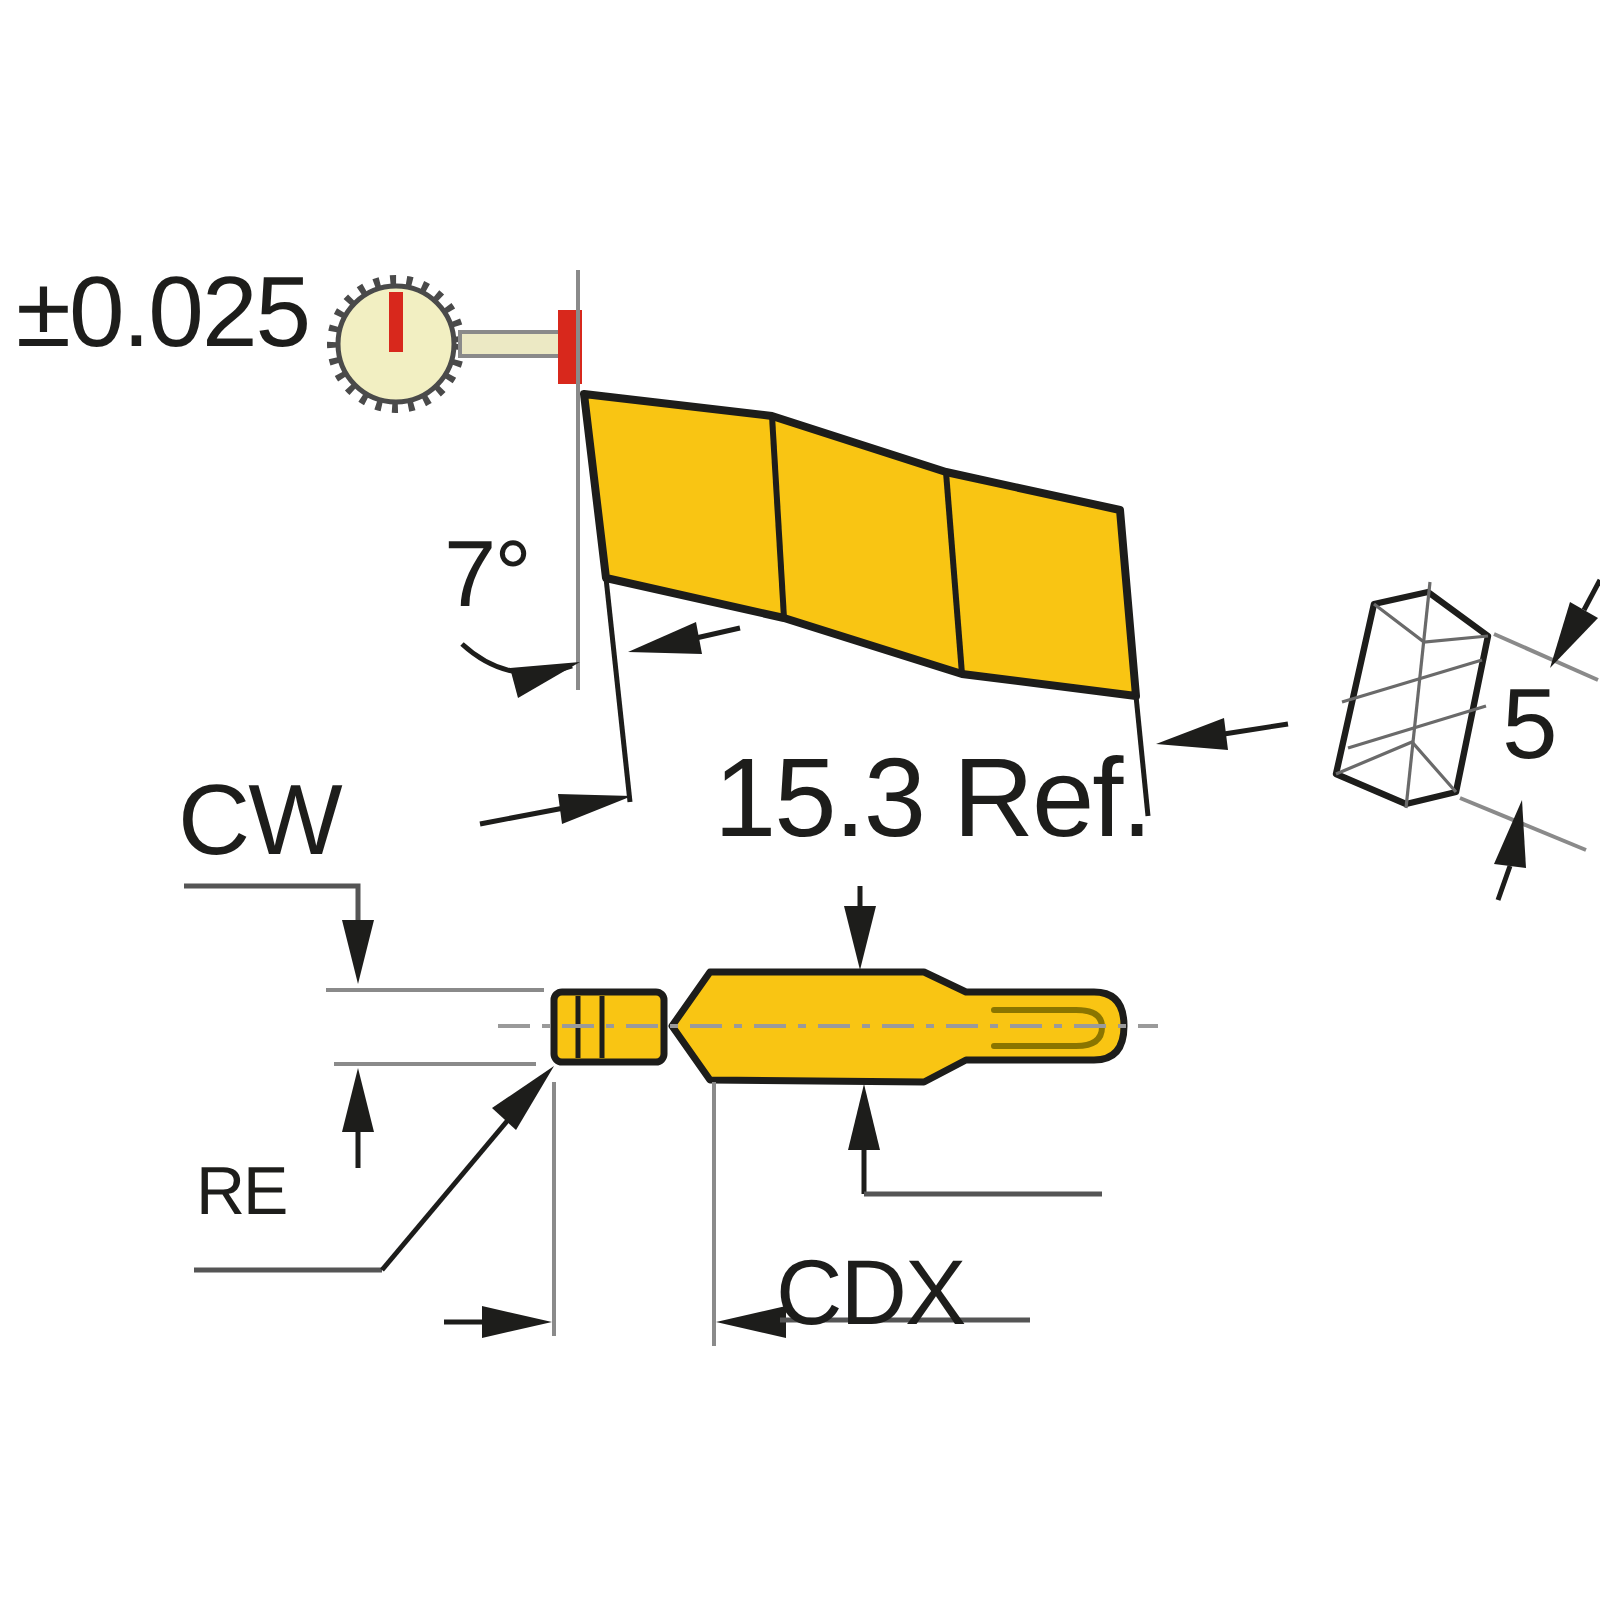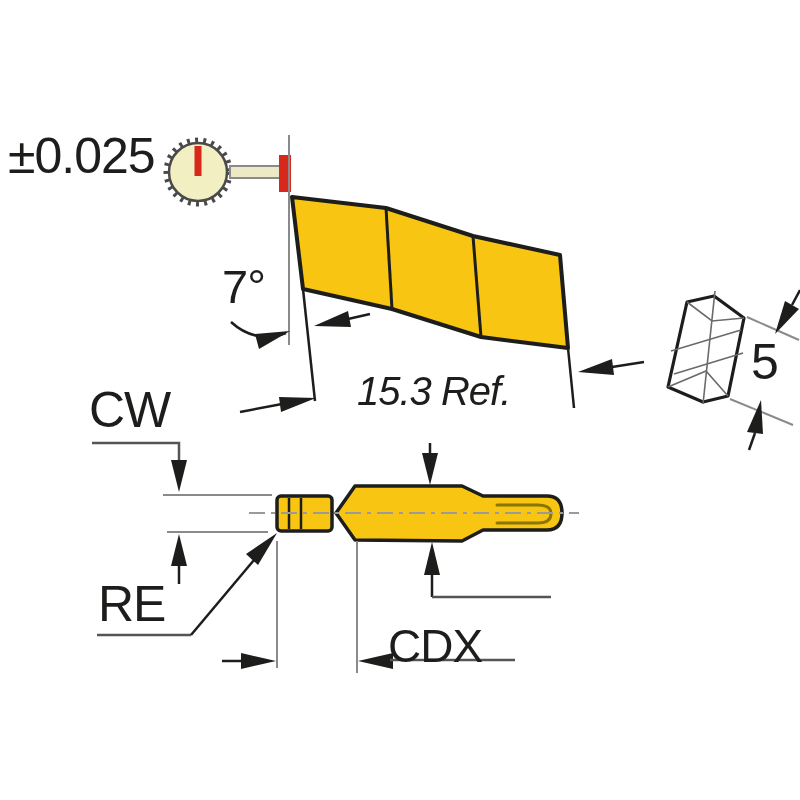--- a/index.html
+++ b/index.html
@@ -4,24 +4,24 @@
 <style>
   html,body{margin:0;padding:0;background:#fff;}
   body{width:800px;height:800px;overflow:hidden;}
   .stage{position:relative;width:736px;height:800px;background:#fff;
          font-family:"Liberation Sans",sans-serif;}
   .stage > svg{position:absolute;left:0;top:0;}
   .lbl{position:absolute;color:#1d1d1b;line-height:1;white-space:nowrap;
        letter-spacing:-1px;}
   .lbl-tolerance{left:8px;top:131px;font-size:50px;}
   .lbl-angle{left:222px;top:263px;font-size:47px;}
-  .lbl-ref{left:357px;top:371px;font-size:40px;font-style:italic;}
+  .lbl-ref{left:357px;top:371px;font-size:56px;}
   .lbl-five{left:751px;top:337px;font-size:50px;}
   .lbl-cw{left:89px;top:385px;font-size:50px;}
-  .lbl-re{left:98px;top:579px;font-size:50px;}
+  .lbl-re{left:98px;top:579px;font-size:34px;}
   .lbl-bw{left:450px;top:540px;font-size:50px;}
   .lbl-cdx{left:388px;top:607px;font-size:46px;margin-top:16px;}
 
   .outline{fill:var(--insert-yellow,#f9c513);stroke:var(--outline-dark,#1d1d1b);
            stroke-width:4;stroke-linejoin:round;}
   .thin-dark{stroke:var(--outline-dark,#1d1d1b);stroke-width:2.5;fill:none;}
   .divider{stroke:var(--outline-dark,#1d1d1b);stroke-width:3;fill:none;}
   .ext{stroke:var(--extension-gray,#8a8a8a);stroke-width:2;fill:none;}
   .leader{stroke:var(--leader-gray,#555555);stroke-width:2.5;fill:none;}
   .arrow{fill:var(--outline-dark,#1d1d1b);stroke:none;}

